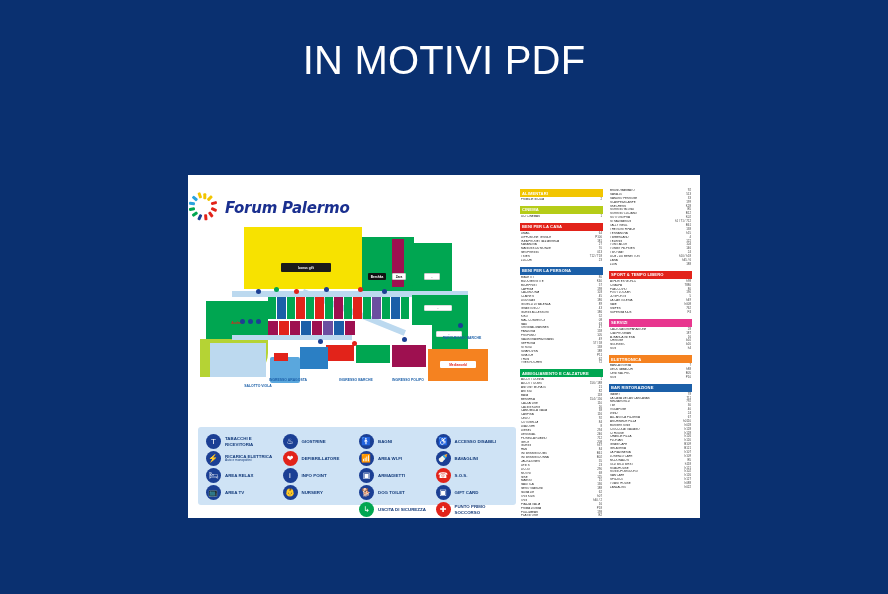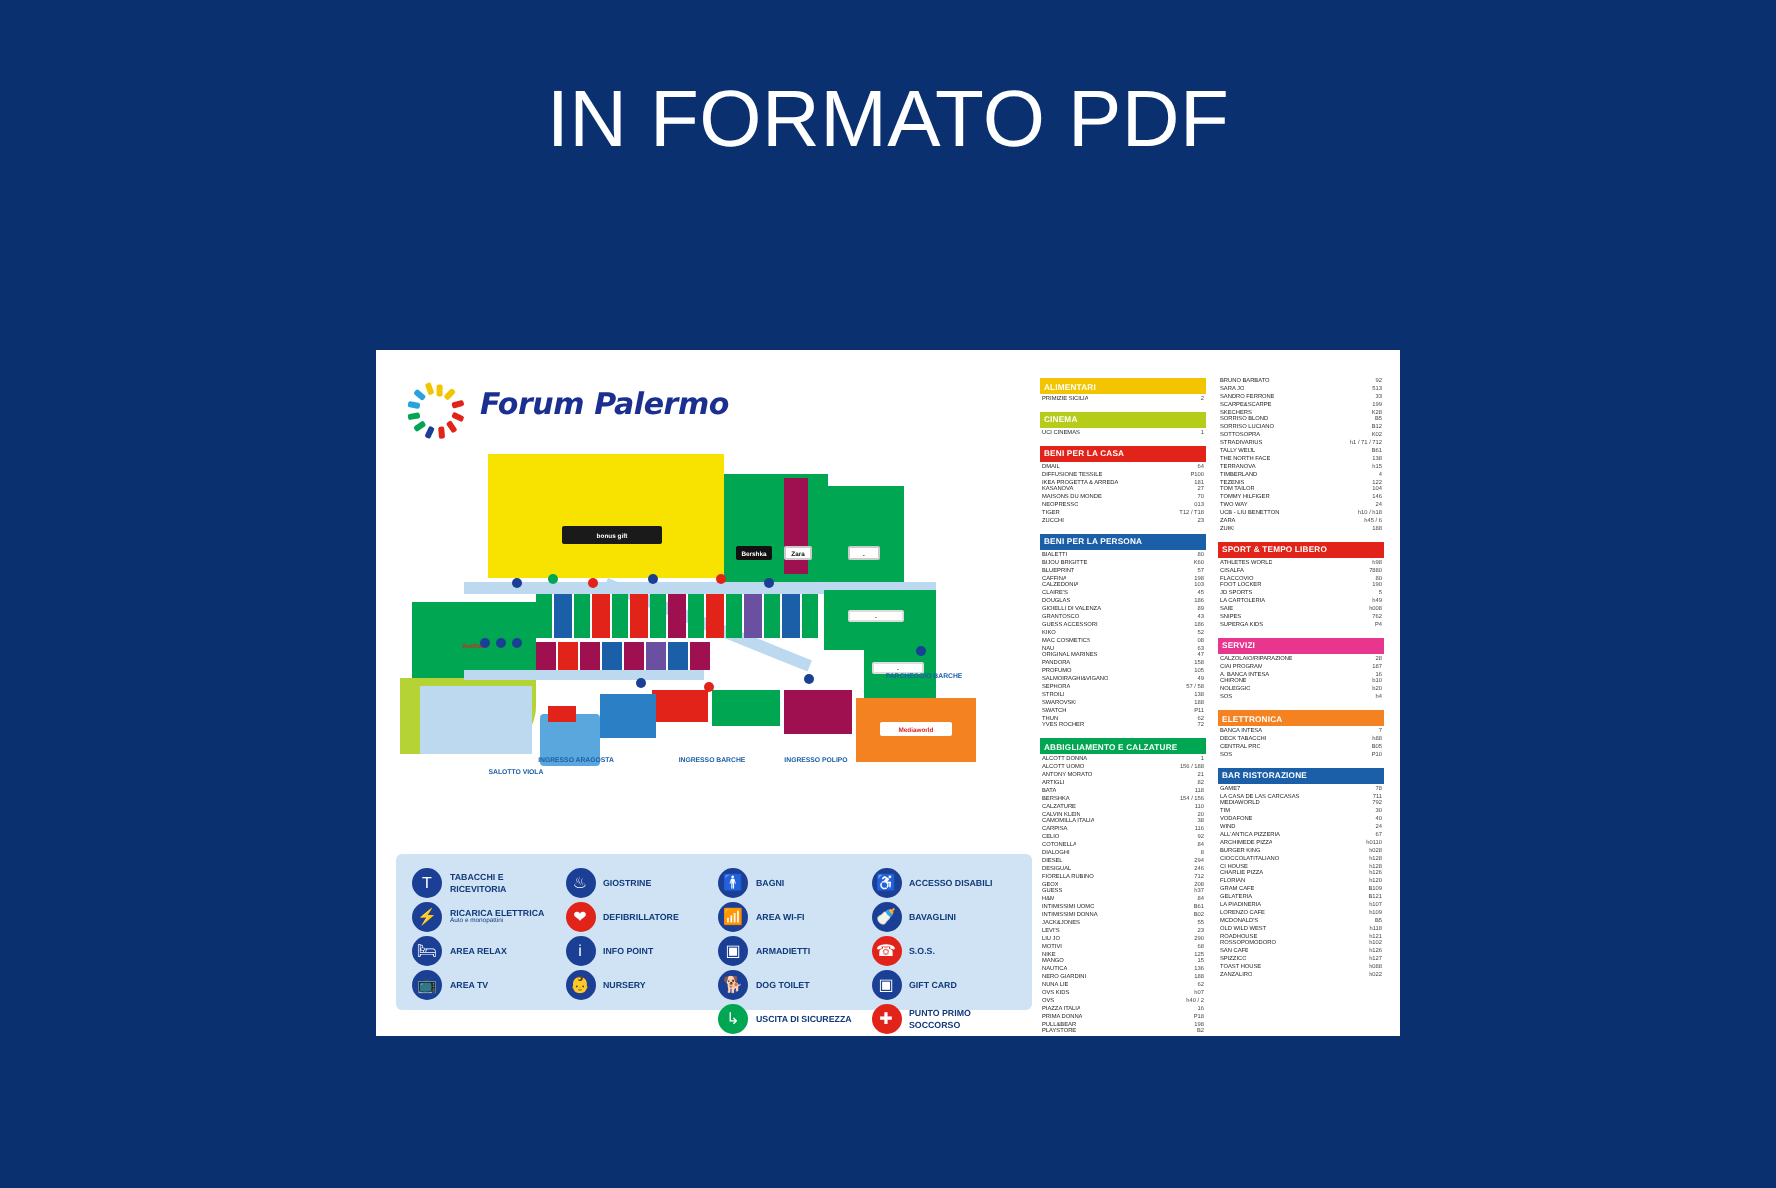--- a/index.html
+++ b/index.html
@@ -21,21 +21,21 @@
 
   
   #map-card {
     position: absolute; left: 188px; top: 175px;
     width: 512px; height: 343px;
     background: #ffffff;
     overflow: hidden;
   }
 
   
-  #logo { position: absolute; left: 16px; top: 18px; height: 30px; display: flex; }
+  #logo { position: absolute; left: 1px; top: 18px; height: 30px; display: flex; align-items: center; }
   #logo-burst { width: 30px; height: 28px; position: relative; margin-right: 6px; }
   #logo-burst i { position: absolute; width: 6px; height: 2.6px; border-radius: 1px; }
   #logo-text { font-size: 15px; color: #1a2f8f; font-style: italic; font-weight: 700;
                font-family: "DejaVu Sans", sans-serif; letter-spacing: -0.2px; }
 
   
   #plan { position: absolute; left: 8px; top: 52px; width: 320px; height: 200px; }
   .blk { position: absolute; }
   .plabel { position: absolute; font-size: 3.4px; font-weight: 700; color: #1b5fa8;
             line-height: 1.15; text-align: center; }
@@ -77,21 +77,21 @@
   }
   .row { display: flex; justify-content: space-between; align-items: baseline;
          font-size: 2.9px; color: #222; line-height: 1.34; padding: 0 1px; }
   .row .n { white-space: nowrap; overflow: hidden; text-overflow: ellipsis; }
   .row .u { color: #444; padding-left: 2px; flex: 0 0 auto; }
 </style>
 </head>
 <body>
 
 <div id="headline">
-  <span class="l">IN FORMATO PDF</span>
+  <span class="l">IN MOTIVI PDF</span>
 </div>
 
 <div id="map-card">
 
   <div id="logo">
     <span id="logo-burst">
       <i style="background:#f2c500;left:13px;top:1px;transform:rotate(90deg);"></i>
       <i style="background:#f2c500;left:18px;top:3px;transform:rotate(135deg);"></i>
       <i style="background:#e2231a;left:22px;top:8px;transform:rotate(165deg);"></i>
       <i style="background:#e2231a;left:22px;top:14px;transform:rotate(25deg);"></i>

